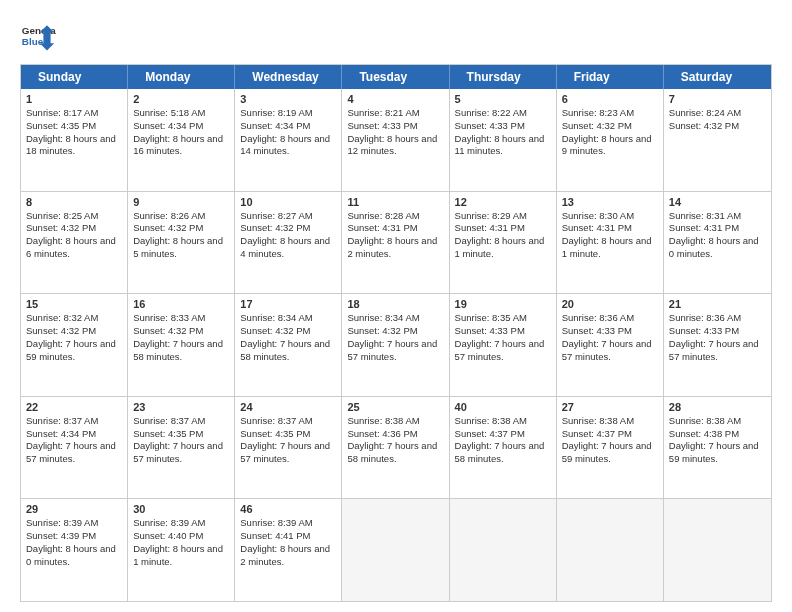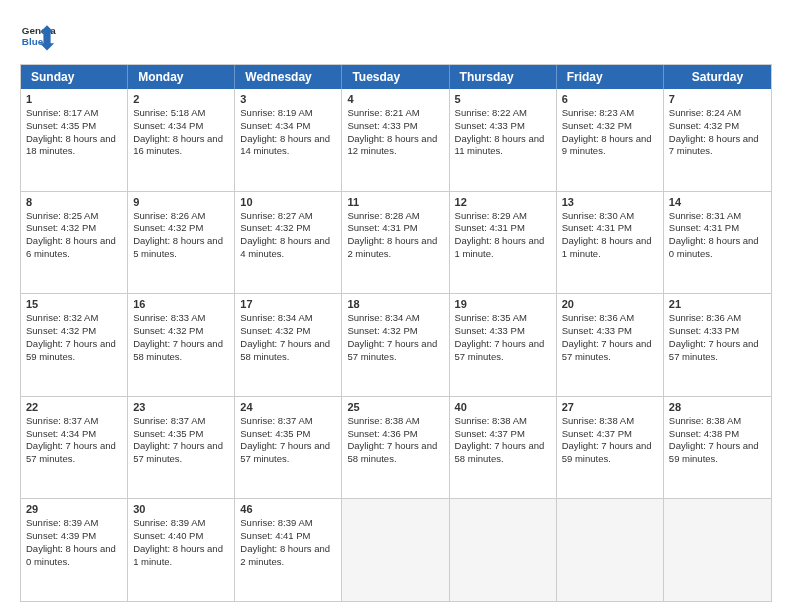--- a/index.html
+++ b/index.html
@@ -53,25 +53,25 @@
     }
     .cal-header-row {
       display: grid;
       grid-template-columns: repeat(7, 1fr);
       background: #2a6ab5;
     }
     .cal-header-cell {
       color: #fff;
       font-weight: bold;
       font-size: 12px;
-      padding: 5px 10px;
+      padding: 5px 17px;
       text-align: left;
       border-right: 1px solid rgba(255,255,255,0.3);
     }
-    .cal-header-cell:last-child { border-right: none; text-align: center; }
+    .cal-header-cell:last-child { border-right: none; }
     .cal-body {
       flex: 1;
       display: flex;
       flex-direction: column;
     }
     .cal-row {
       display: grid;
       grid-template-columns: repeat(7, 1fr);
       flex: 1;
       border-top: 1px solid #ccc;
@@ -127,21 +127,21 @@
         <div class="cal-header-cell">Saturday</div>
       </div>
     <div class="cal-body" id="cal-body">
         <div class="cal-row">
           <div class="cal-cell"><span class="day-num">1</span><span class="cell-line">Sunrise: 8:17 AM</span><br><span class="cell-line">Sunset: 4:35 PM</span><br><span class="cell-line">Daylight: 8 hours and 18 minutes.</span></div>
           <div class="cal-cell"><span class="day-num">2</span><span class="cell-line">Sunrise: 5:18 AM</span><br><span class="cell-line">Sunset: 4:34 PM</span><br><span class="cell-line">Daylight: 8 hours and 16 minutes.</span></div>
           <div class="cal-cell"><span class="day-num">3</span><span class="cell-line">Sunrise: 8:19 AM</span><br><span class="cell-line">Sunset: 4:34 PM</span><br><span class="cell-line">Daylight: 8 hours and 14 minutes.</span></div>
           <div class="cal-cell"><span class="day-num">4</span><span class="cell-line">Sunrise: 8:21 AM</span><br><span class="cell-line">Sunset: 4:33 PM</span><br><span class="cell-line">Daylight: 8 hours and 12 minutes.</span></div>
           <div class="cal-cell"><span class="day-num">5</span><span class="cell-line">Sunrise: 8:22 AM</span><br><span class="cell-line">Sunset: 4:33 PM</span><br><span class="cell-line">Daylight: 8 hours and 11 minutes.</span></div>
           <div class="cal-cell"><span class="day-num">6</span><span class="cell-line">Sunrise: 8:23 AM</span><br><span class="cell-line">Sunset: 4:32 PM</span><br><span class="cell-line">Daylight: 8 hours and 9 minutes.</span></div>
-          <div class="cal-cell"><span class="day-num">7</span><span class="cell-line">Sunrise: 8:24 AM</span><br><span class="cell-line">Sunset: 4:32 PM</span><br><span class="cell-line">Daylight: 8 hours and 7 minutes.</span></div>
+          <div class="cal-cell"><span class="day-num">7</span><span class="cell-line">Sunrise: 8:24 AM</span><br><span class="cell-line">Sunset: 4:32 PM</span><br></div>
         </div>
         <div class="cal-row">
           <div class="cal-cell"><span class="day-num">8</span><span class="cell-line">Sunrise: 8:25 AM</span><br><span class="cell-line">Sunset: 4:32 PM</span><br><span class="cell-line">Daylight: 8 hours and 6 minutes.</span></div>
           <div class="cal-cell"><span class="day-num">9</span><span class="cell-line">Sunrise: 8:26 AM</span><br><span class="cell-line">Sunset: 4:32 PM</span><br><span class="cell-line">Daylight: 8 hours and 5 minutes.</span></div>
           <div class="cal-cell"><span class="day-num">10</span><span class="cell-line">Sunrise: 8:27 AM</span><br><span class="cell-line">Sunset: 4:32 PM</span><br><span class="cell-line">Daylight: 8 hours and 4 minutes.</span></div>
           <div class="cal-cell"><span class="day-num">11</span><span class="cell-line">Sunrise: 8:28 AM</span><br><span class="cell-line">Sunset: 4:31 PM</span><br><span class="cell-line">Daylight: 8 hours and 2 minutes.</span></div>
           <div class="cal-cell"><span class="day-num">12</span><span class="cell-line">Sunrise: 8:29 AM</span><br><span class="cell-line">Sunset: 4:31 PM</span><br><span class="cell-line">Daylight: 8 hours and 1 minute.</span></div>
           <div class="cal-cell"><span class="day-num">13</span><span class="cell-line">Sunrise: 8:30 AM</span><br><span class="cell-line">Sunset: 4:31 PM</span><br><span class="cell-line">Daylight: 8 hours and 1 minute.</span></div>
           <div class="cal-cell"><span class="day-num">14</span><span class="cell-line">Sunrise: 8:31 AM</span><br><span class="cell-line">Sunset: 4:31 PM</span><br><span class="cell-line">Daylight: 8 hours and 0 minutes.</span></div>
         </div>

